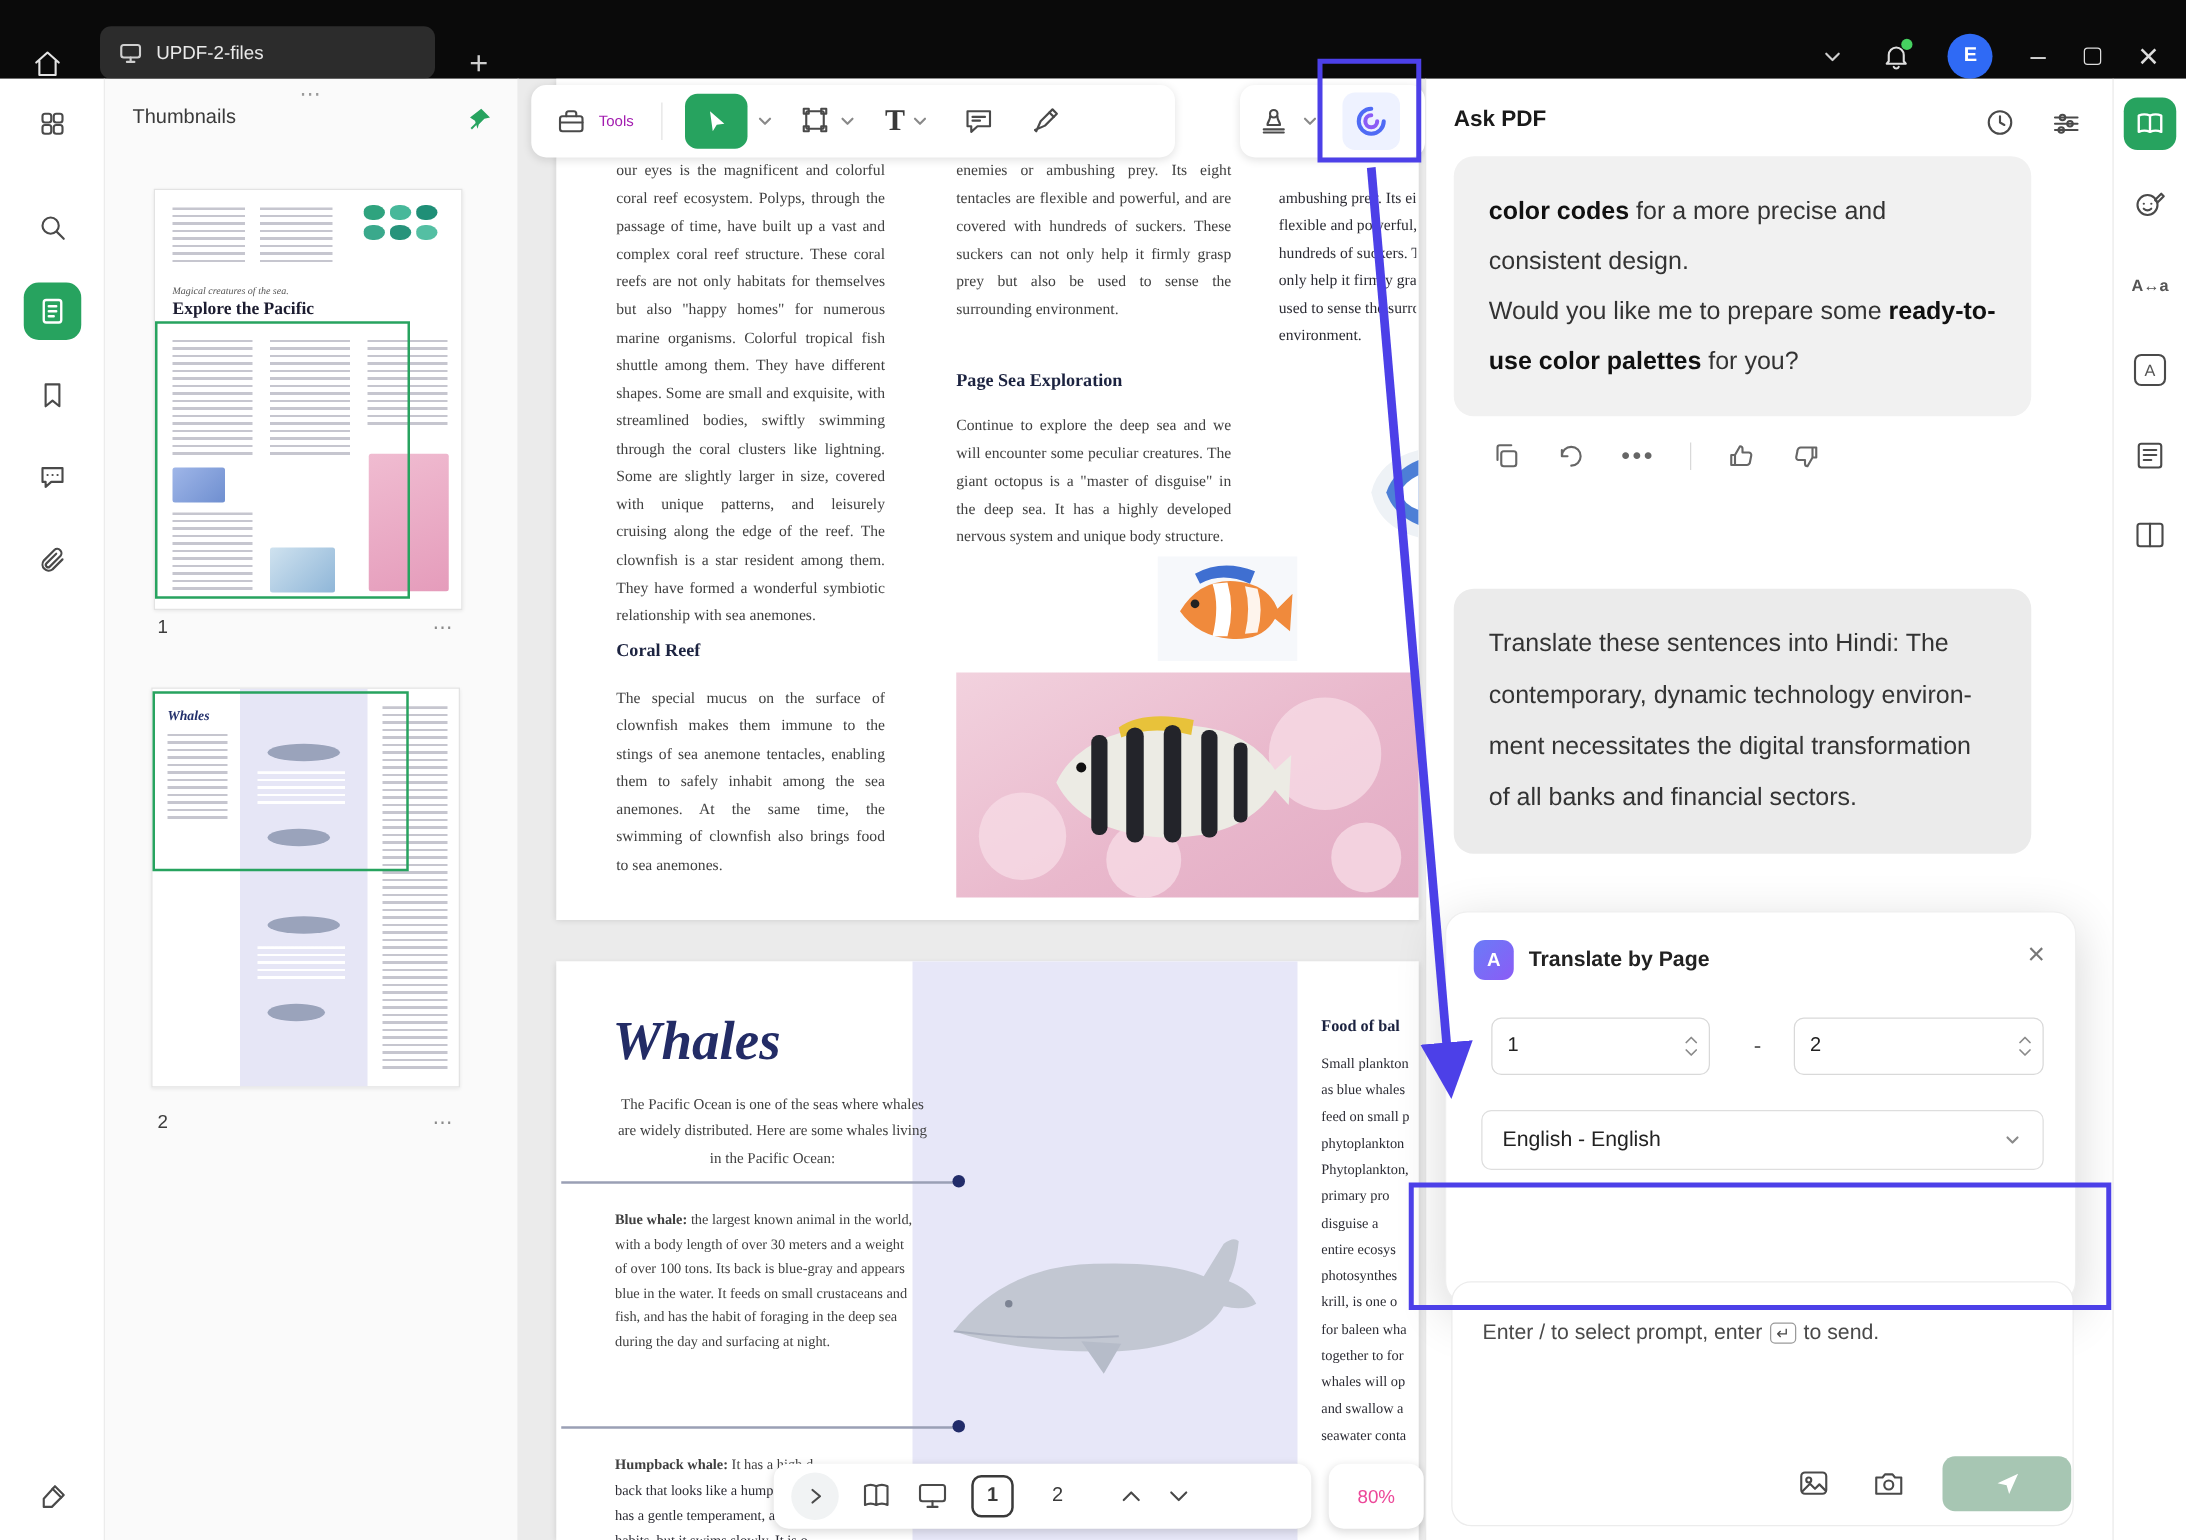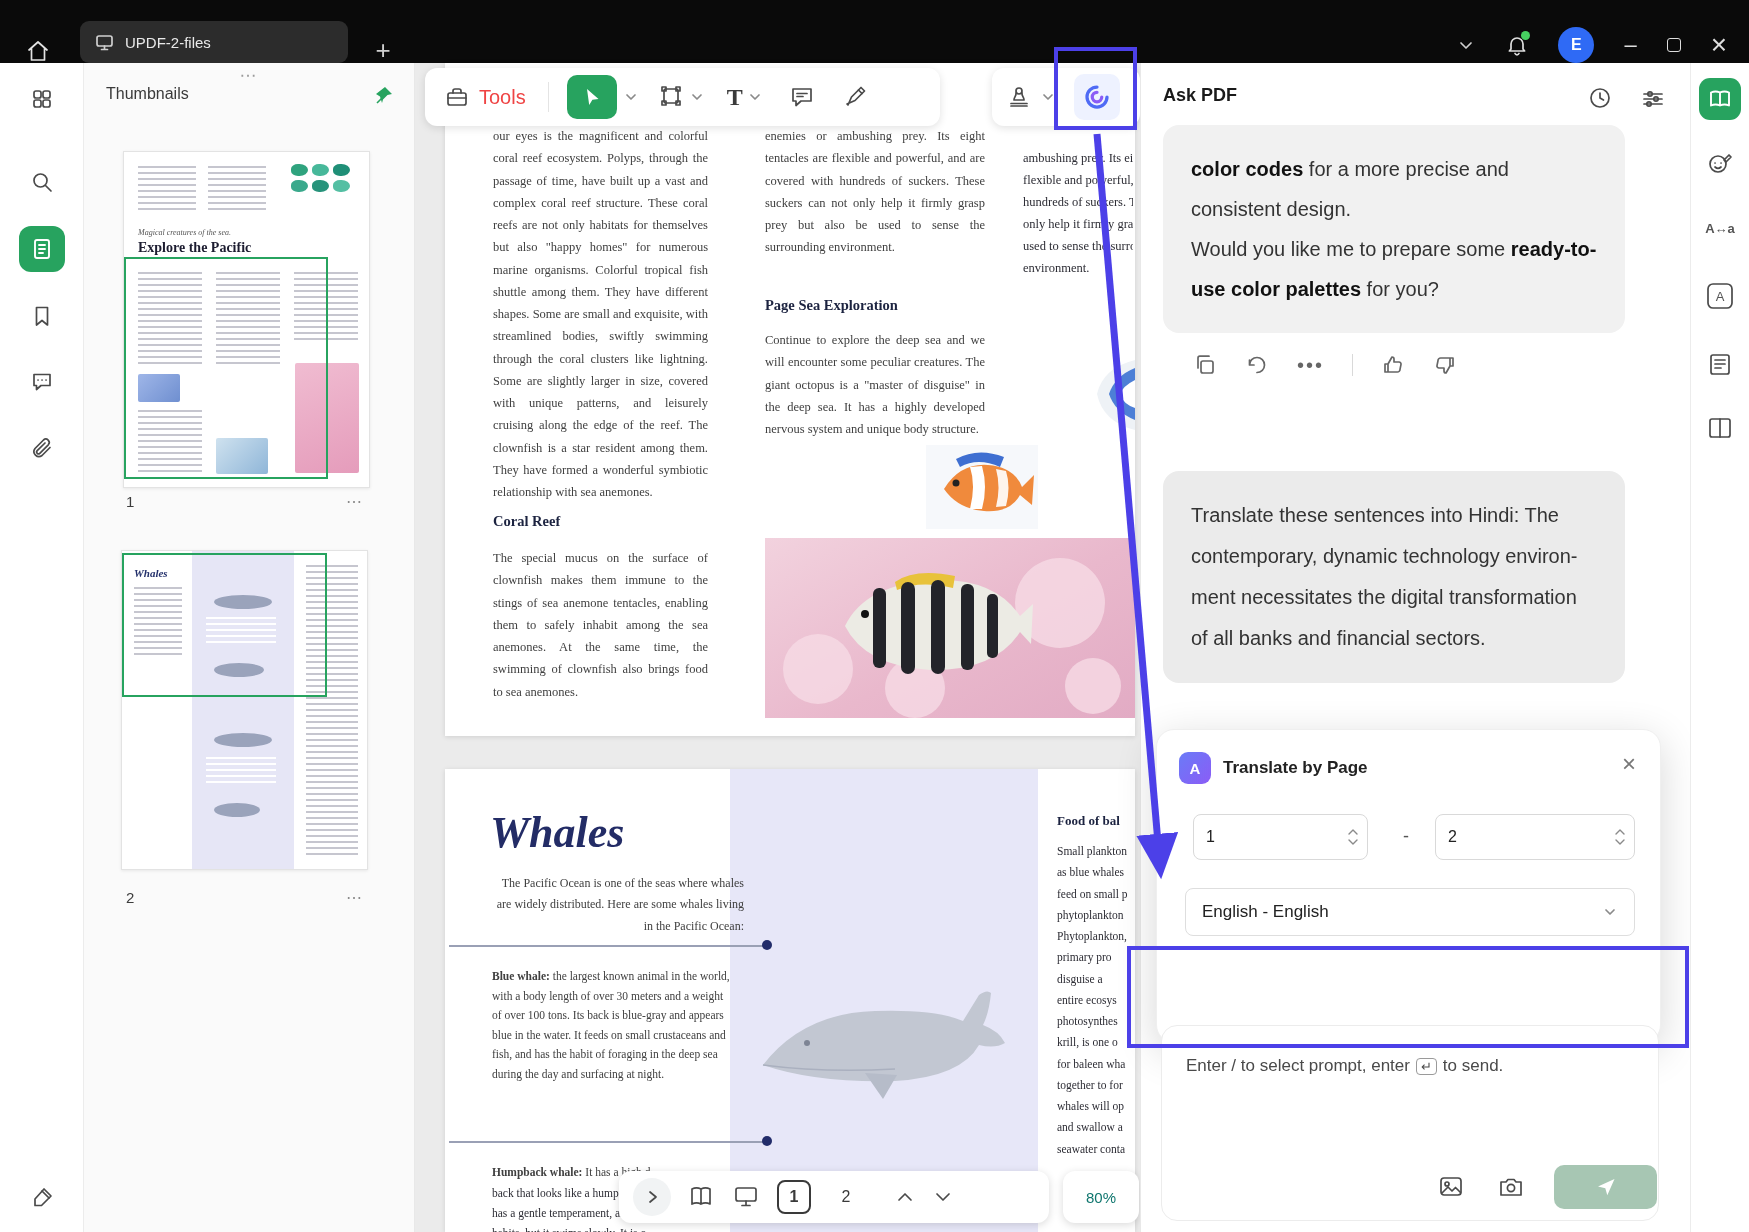--- a/index.html
+++ b/index.html
@@ -46,29 +46,29 @@
 #main-area{position:absolute;left:415px;top:63px;width:725px;height:1169px;background:#ebebeb}
 .pdf-page{position:absolute;left:30px;width:690px;background:#fff;box-shadow:0 1px 5px rgba(0,0,0,.12);overflow:hidden}
 .dtext{font:12.5px/1.78 "Liberation Serif",serif;color:#404040;text-align:justify}
 .dhead{font:700 14.5px "Liberation Serif",serif;color:#1c2340;position:absolute}
 .col{position:absolute}
 .c3line{font:12.5px/1.76 "Liberation Serif",serif;color:#2c2c34;white-space:nowrap;overflow:hidden;width:110px}
 .rline{font:11.5px/1.85 "Liberation Serif",serif;color:#2c2c34;white-space:nowrap;overflow:hidden;width:76px}
 .tbar{position:absolute;top:5px;height:58px;background:#fff;border-radius:12px;box-shadow:0 2px 8px rgba(0,0,0,.12);display:flex;align-items:center}
 .tb-green{width:50px;height:44px;background:#27A35F;border-radius:10px;display:flex;align-items:center;justify-content:center}
 .vdiv{width:1px;height:30px;background:#e4e4e4}
-.tools-lbl{font-size:20px;color:#ef4444}
+.tools-lbl{font-size:12px;color:#a21caf}
 .bigimg{position:absolute;left:320px;top:475px;width:370px;height:180px;background:linear-gradient(150deg,#f2d2de 0%,#e9b8cc 55%,#e2abc4 100%);overflow:hidden}
 .coral-blob{position:absolute;border-radius:50%;background:#f6dbe5;opacity:.8}
 .hrline{position:absolute;height:1.5px;background:#9aa0b5}
 .navydot{position:absolute;width:10px;height:10px;border-radius:50%;background:#222c6a}
 #bottombar{position:absolute;left:204px;top:1108px;width:430px;height:52px;background:#fff;border-radius:12px;box-shadow:0 2px 8px rgba(0,0,0,.15);display:flex;align-items:center;gap:18px;padding:0 14px}
 .pg-btn{min-width:34px;height:34px;border-radius:8px;display:flex;align-items:center;justify-content:center;font-size:16px;color:#3a3a3a}
 .pg-cur{border:2px solid #3a3a3a;font-weight:700}
-#zoombox{position:absolute;left:648px;top:1108px;width:76px;height:52px;background:#fff;border-radius:12px;box-shadow:0 2px 8px rgba(0,0,0,.15);display:flex;align-items:center;justify-content:center;font-size:15px;color:#0f766e}
+#zoombox{position:absolute;left:648px;top:1108px;width:76px;height:52px;background:#fff;border-radius:12px;box-shadow:0 2px 8px rgba(0,0,0,.15);display:flex;align-items:center;justify-content:center;font-size:15px;color:#ec4899}
 .circ-btn{width:38px;height:38px;border-radius:50%;background:#f1f3f4;display:flex;align-items:center;justify-content:center}
 
 
 #ask-panel{position:absolute;left:1140px;top:63px;width:550px;height:1169px;background:#fff;border-left:1px solid #e8e8e8}
 .ap-title{position:absolute;left:22px;top:22px;font-size:18px;font-weight:700;color:#1a1a1a}
 .msg{position:absolute;left:22px;width:462px;background:#f1f1f1;border-radius:16px;padding:24px 28px;font-size:20px;line-height:40px;color:#333}
 .msg b{color:#111}
 .act-row{position:absolute;left:52px;top:290px;display:flex;align-items:center;gap:28px}
 .dlg{position:absolute;left:15px;top:666px;width:505px;height:314px;background:#fff;border:1px solid #efefef;border-radius:18px;box-shadow:0 10px 40px rgba(0,0,0,.16)}
 .dlg-ic{position:absolute;left:22px;top:22px;width:32px;height:32px;border-radius:9px;background:linear-gradient(135deg,#6a7bf7,#8b5cf6);color:#fff;font-weight:700;font-size:15px;display:flex;align-items:center;justify-content:center}
@@ -298,21 +298,21 @@
           </g>
           <circle cx="30" cy="48" r="4" fill="#111"></circle>
         </svg>
       </div>
     </div>
 
     <div class="pdf-page" style="top:706px;height:463px">
       <div style="position:absolute;left:285px;top:0;width:308px;height:100%;background:#e7e7f8"></div>
       <div style="position:absolute;left:45px;top:38px;font:italic 700 44px 'Liberation Serif',serif;color:#232c66">Whales</div>
       <div class="col" style="left:47px;top:104px;width:252px">
-          <p class="dtext" style="font-size:12px;text-align:right">The Pacific Ocean is one of the seas where whales are widely distributed. Here are some whales living in the Pacific Ocean:</p>
+          <p class="dtext" style="font-size:12px;text-align:center">The Pacific Ocean is one of the seas where whales are widely distributed. Here are some whales living in the Pacific Ocean:</p>
         </div>
       <div class="hrline" style="left:4px;top:176px;width:318px"></div>
       <span class="navydot" style="left:317px;top:171px"></span>
       <div class="col" style="left:47px;top:198px;width:238px">
         <p class="dtext" style="font-size:11.5px;line-height:1.7;text-align:left"><b>Blue whale:</b><span> the largest known animal in the world, with a body length of over 30 meters and a weight of over 100 tons. Its back is blue-gray and appears blue in the water. It feeds on small crustaceans and fish, and has the habit of foraging in the deep sea during the day and surfacing at night.</span></p>
       </div>
 
       <div style="position:absolute;left:310px;top:200px">
         <svg width="260" height="150" viewBox="0 0 260 150">
           <path d="M8 96 Q48 44 120 42 Q180 40 208 52 L224 26 Q232 20 236 24 Q234 44 228 56 Q244 62 250 74 Q240 80 224 76 Q206 108 140 112 Q60 114 8 96Z" fill="#c2c7d2"></path>

